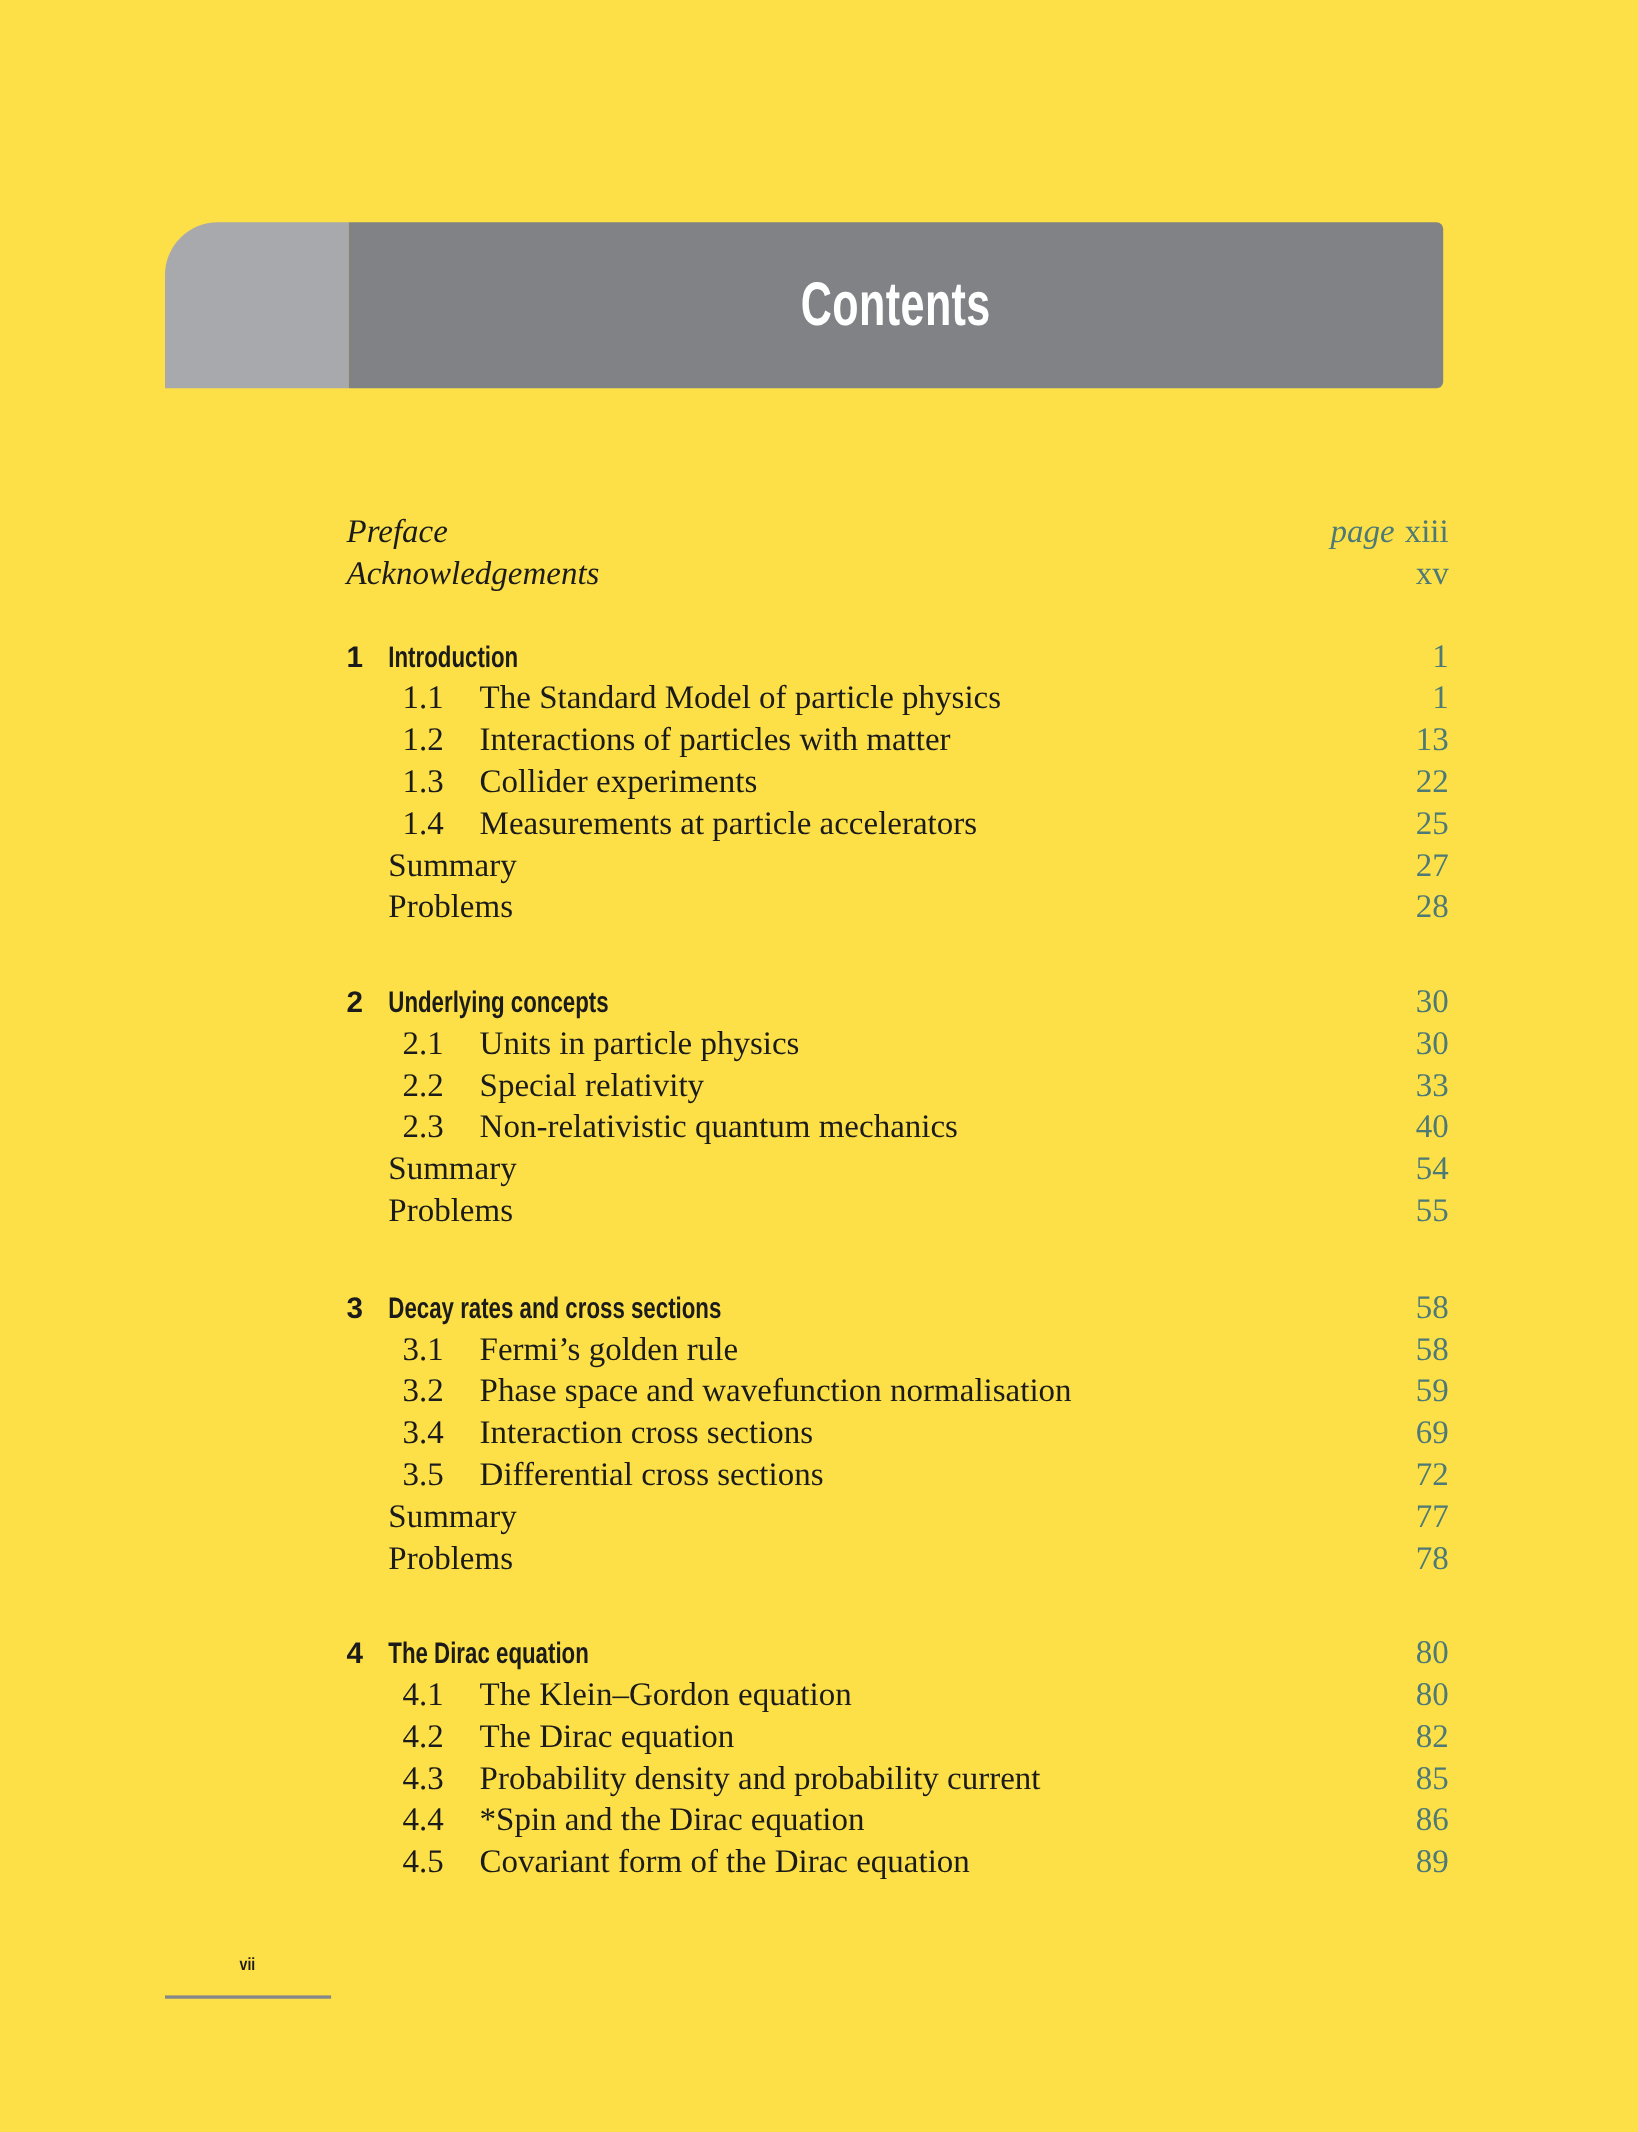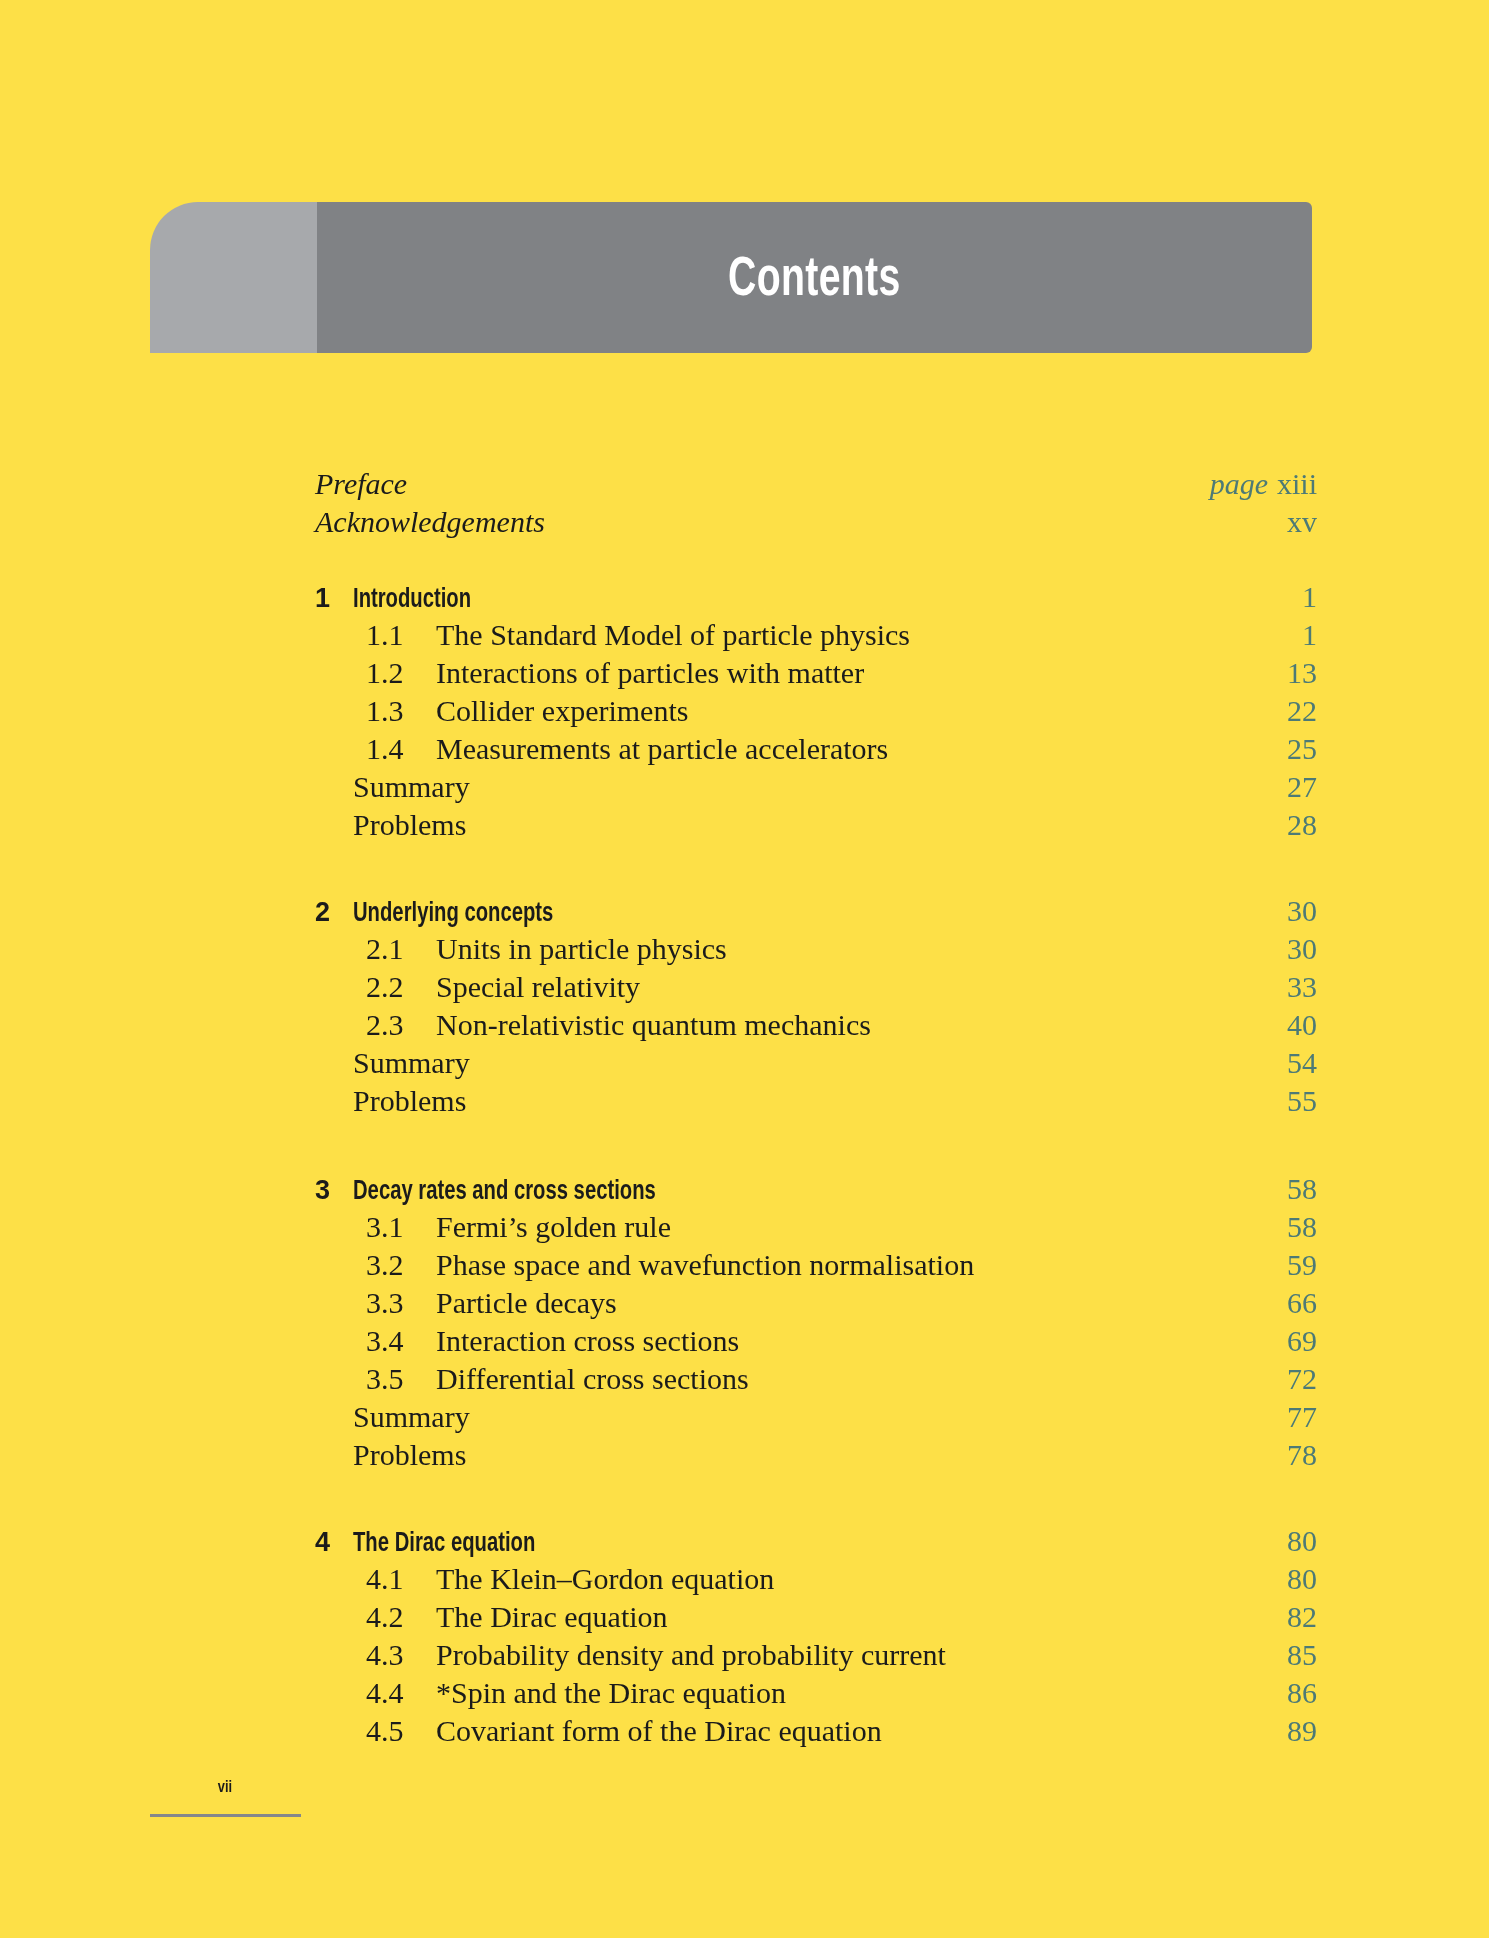--- a/index.html
+++ b/index.html
@@ -167,25 +167,20 @@
       <span class="sec-num">3.1</span>
       <span class="sec-title">Fermi’s golden rule</span>
       <span class="pg">58</span>
     </div>
     <div class="row">
       <span class="sec-num">3.2</span>
       <span class="sec-title">Phase space and wavefunction normalisation</span>
       <span class="pg">59</span>
     </div>
     <div class="row">
-      <span class="sec-num">3.3</span>
-      <span class="sec-title">Particle decays</span>
-      <span class="pg">66</span>
-    </div>
-    <div class="row">
       <span class="sec-num">3.4</span>
       <span class="sec-title">Interaction cross sections</span>
       <span class="pg">69</span>
     </div>
     <div class="row">
       <span class="sec-num">3.5</span>
       <span class="sec-title">Differential cross sections</span>
       <span class="pg">72</span>
     </div>
     <div class="row">

